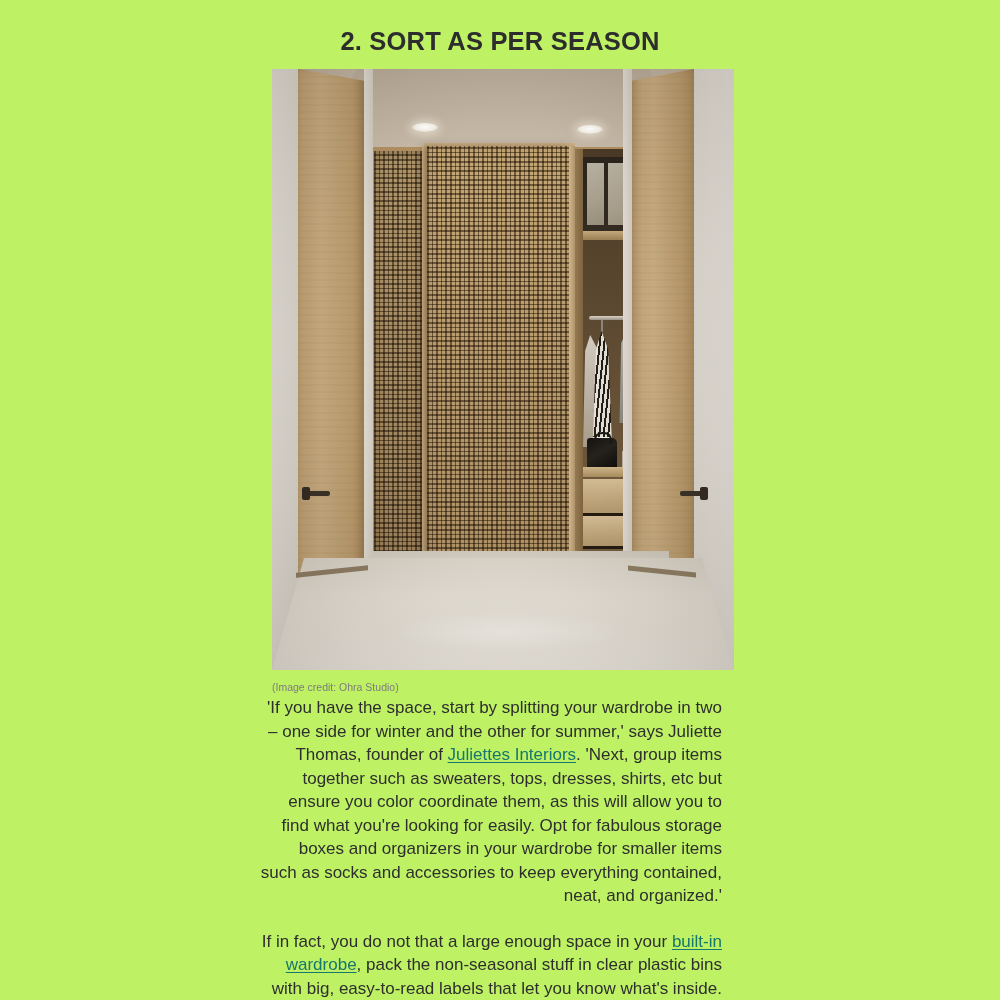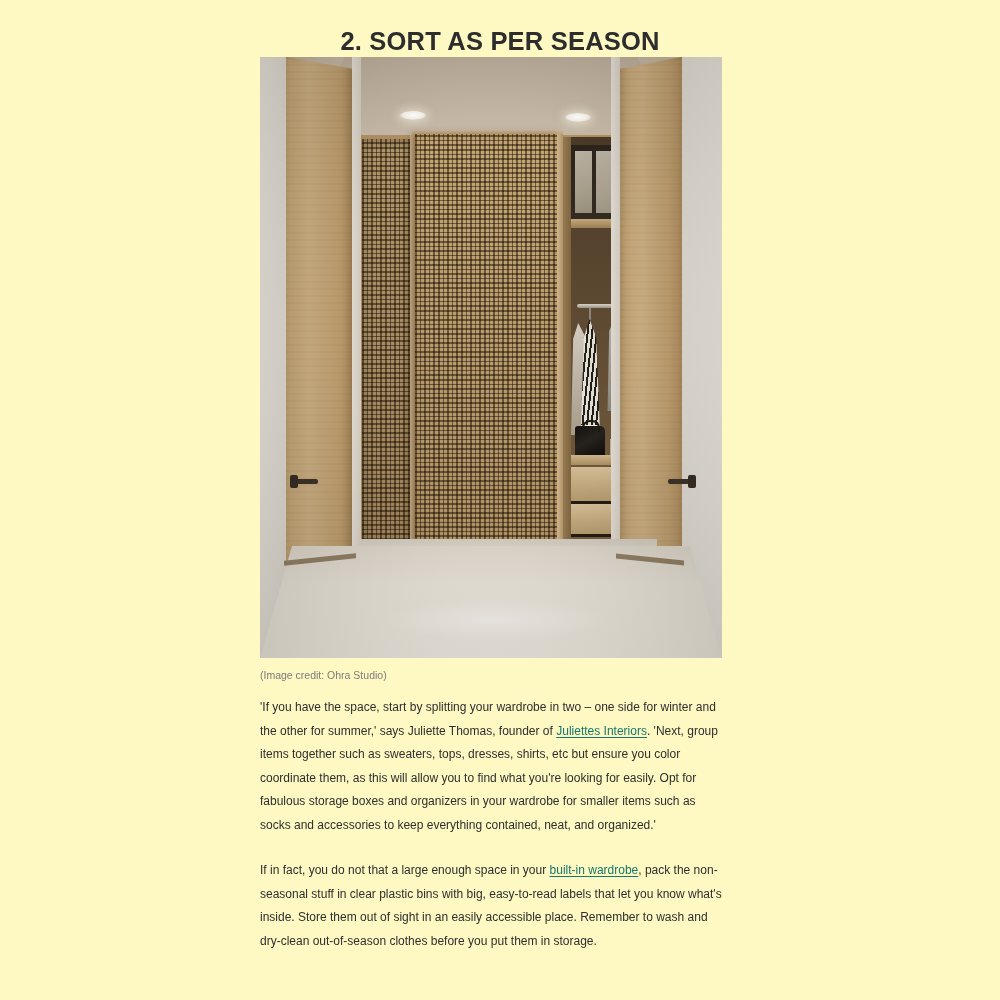--- a/index.html
+++ b/index.html
@@ -12,21 +12,21 @@
     height: 1000px;
     font-family: "Liberation Sans", sans-serif;
     color: #2b2b2b;
     overflow: hidden;
   }
 
   .page {
     position: relative;
     width: 1000px;
     height: 1000px;
-    background: #fef9c3;
+    background: #bef264;
   }
 
   
   .section-heading {
     position: absolute;
     left: 0;
     top: 4px;
     width: 1000px;
     text-align: center;
     font-size: 25.5px;
@@ -357,39 +357,40 @@
 
   
   .body-copy {
     position: absolute;
     left: 260px;
     top: 696px;
     width: 462px;
   }
   .body-copy p {
     margin: 0 0 22px 0;
-    font-size: 12px;
+    font-size: 17px;
     line-height: 23.5px;
     color: #2e2e2e;
+    text-align: right;
   }
   .body-copy p:last-child { margin-bottom: 0; }
   .inline-link {
     color: #15776d;
     text-decoration: underline;
     text-underline-offset: 2px;
   }
 </style>
 </head>
 <body>
 
 <div class="page">
 
   <h2 class="section-heading">2. SORT AS PER SEASON</h2>
 
-  <figure class="figure" style="margin:0;">
+  <figure class="figure" style="margin:12px;">
     <div class="photo">
 
       <div class="wall-base"></div>
       <div class="ceiling"></div>
       <div class="ceiling-left-slope"></div>
       <div class="ceiling-right-slope"></div>
 
       <div class="downlight dl-1"></div>
       <div class="downlight dl-2"></div>
 

